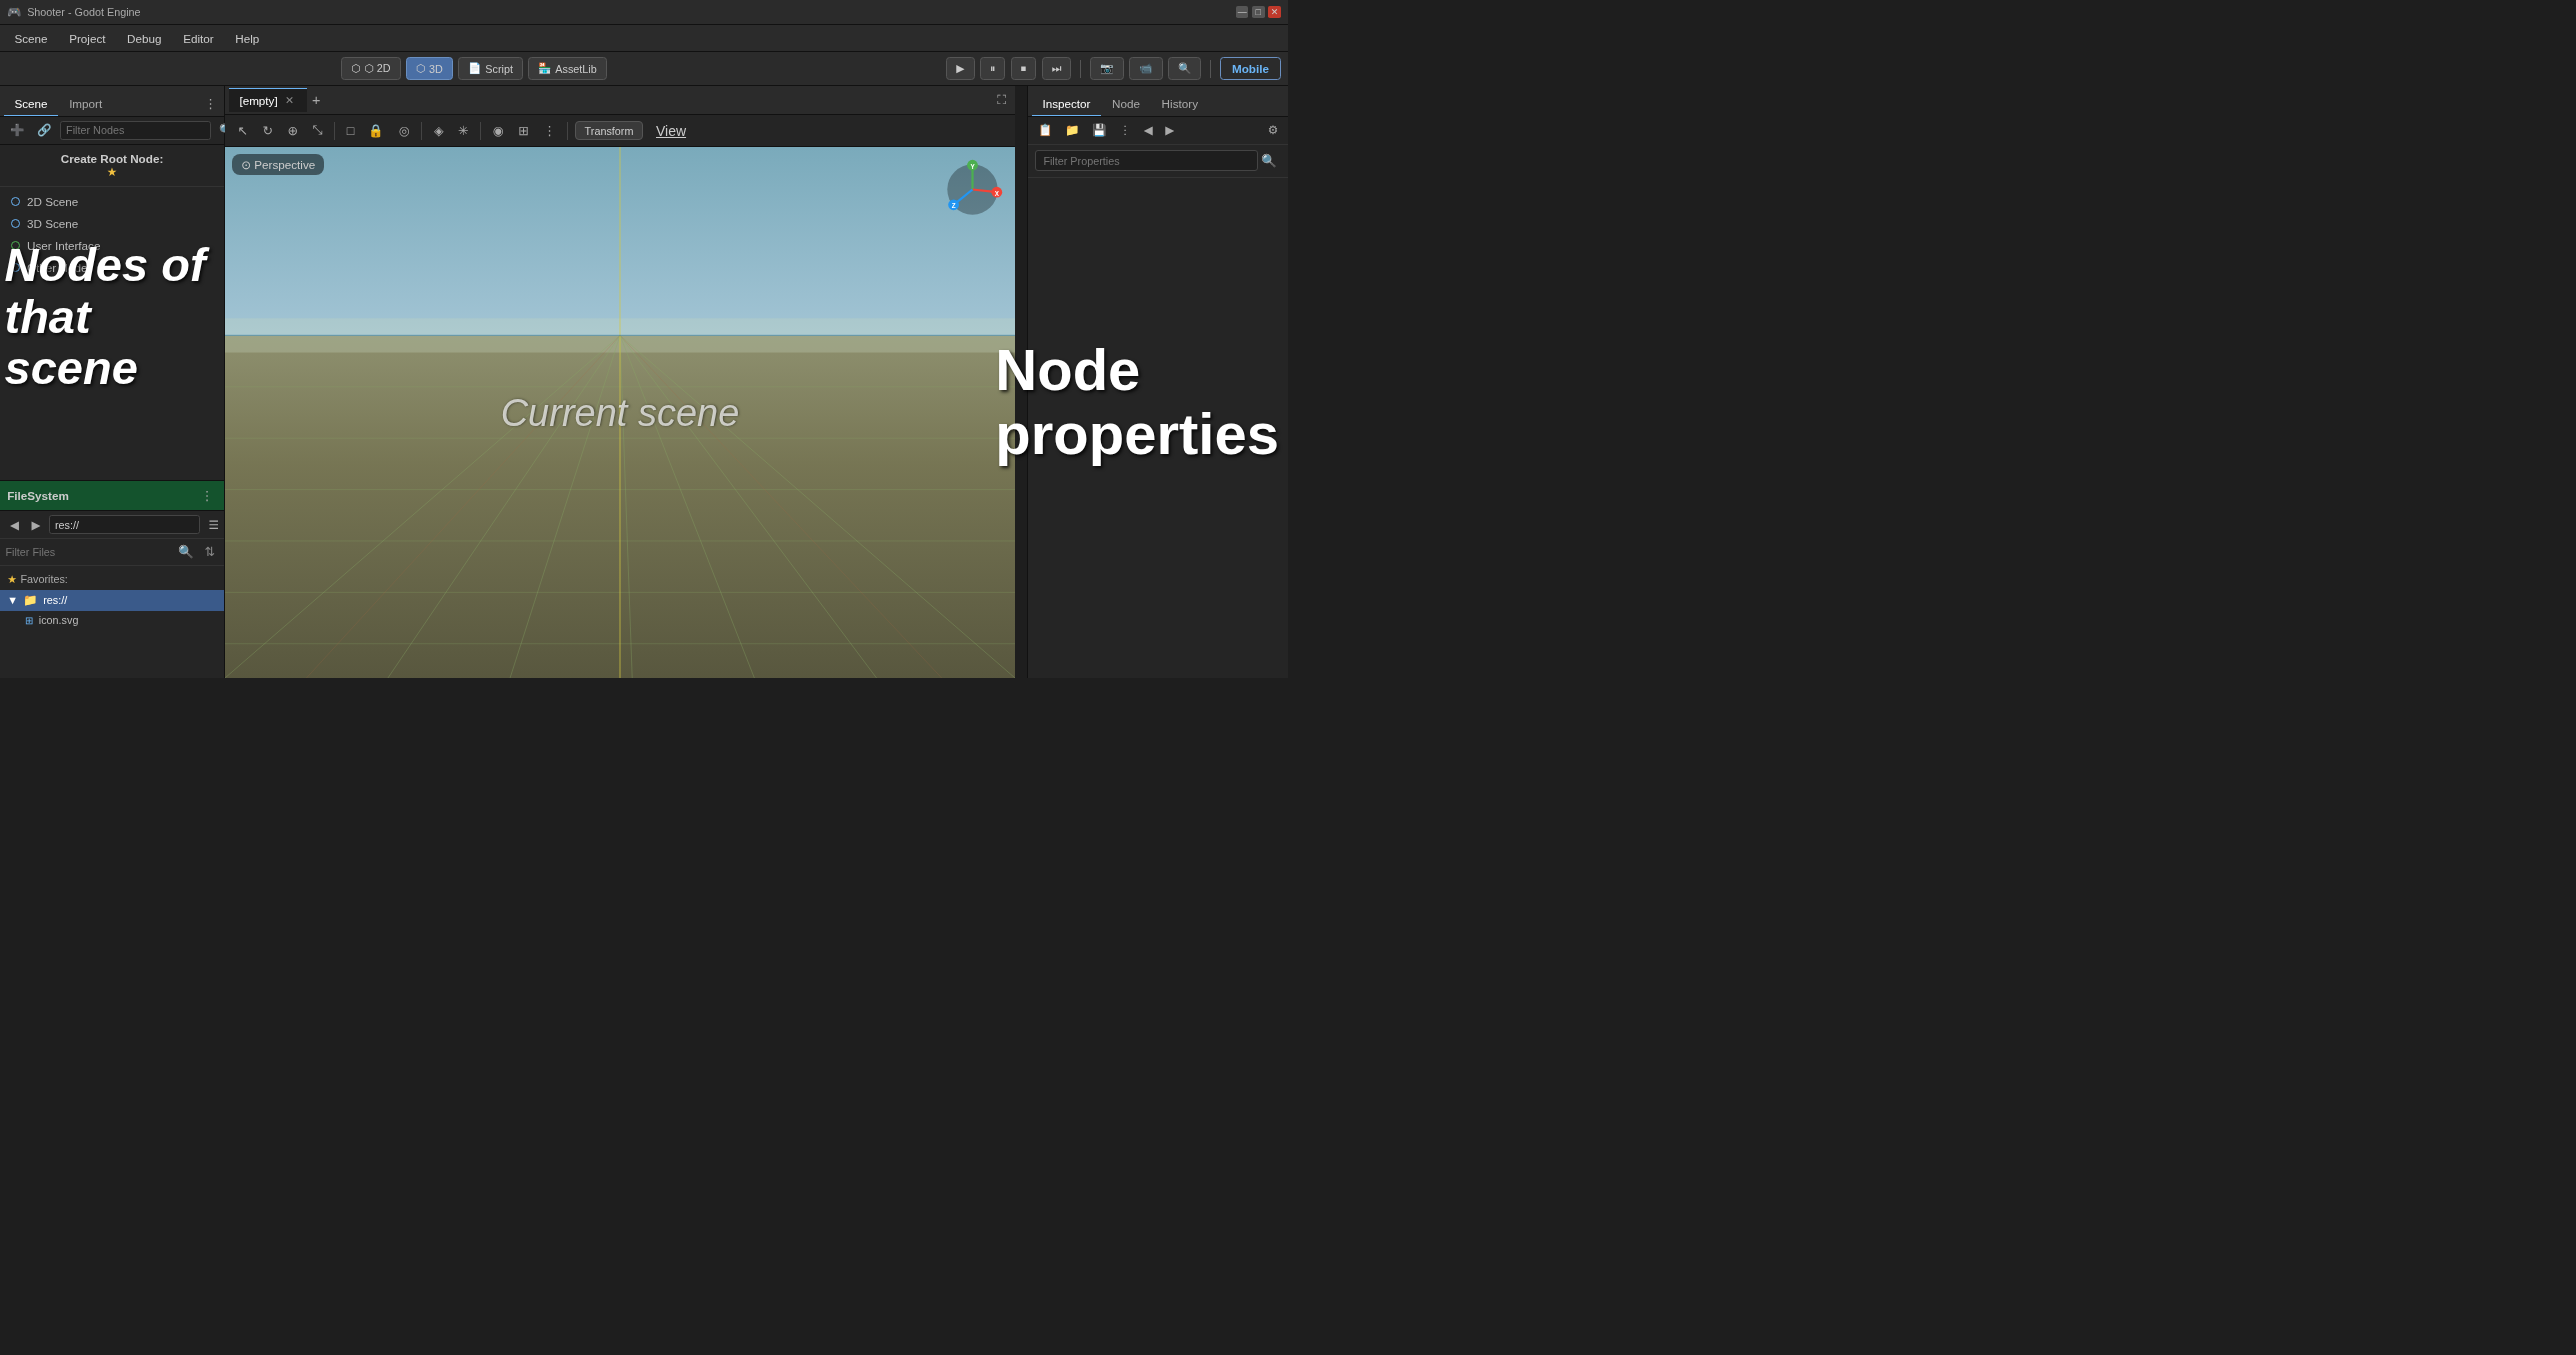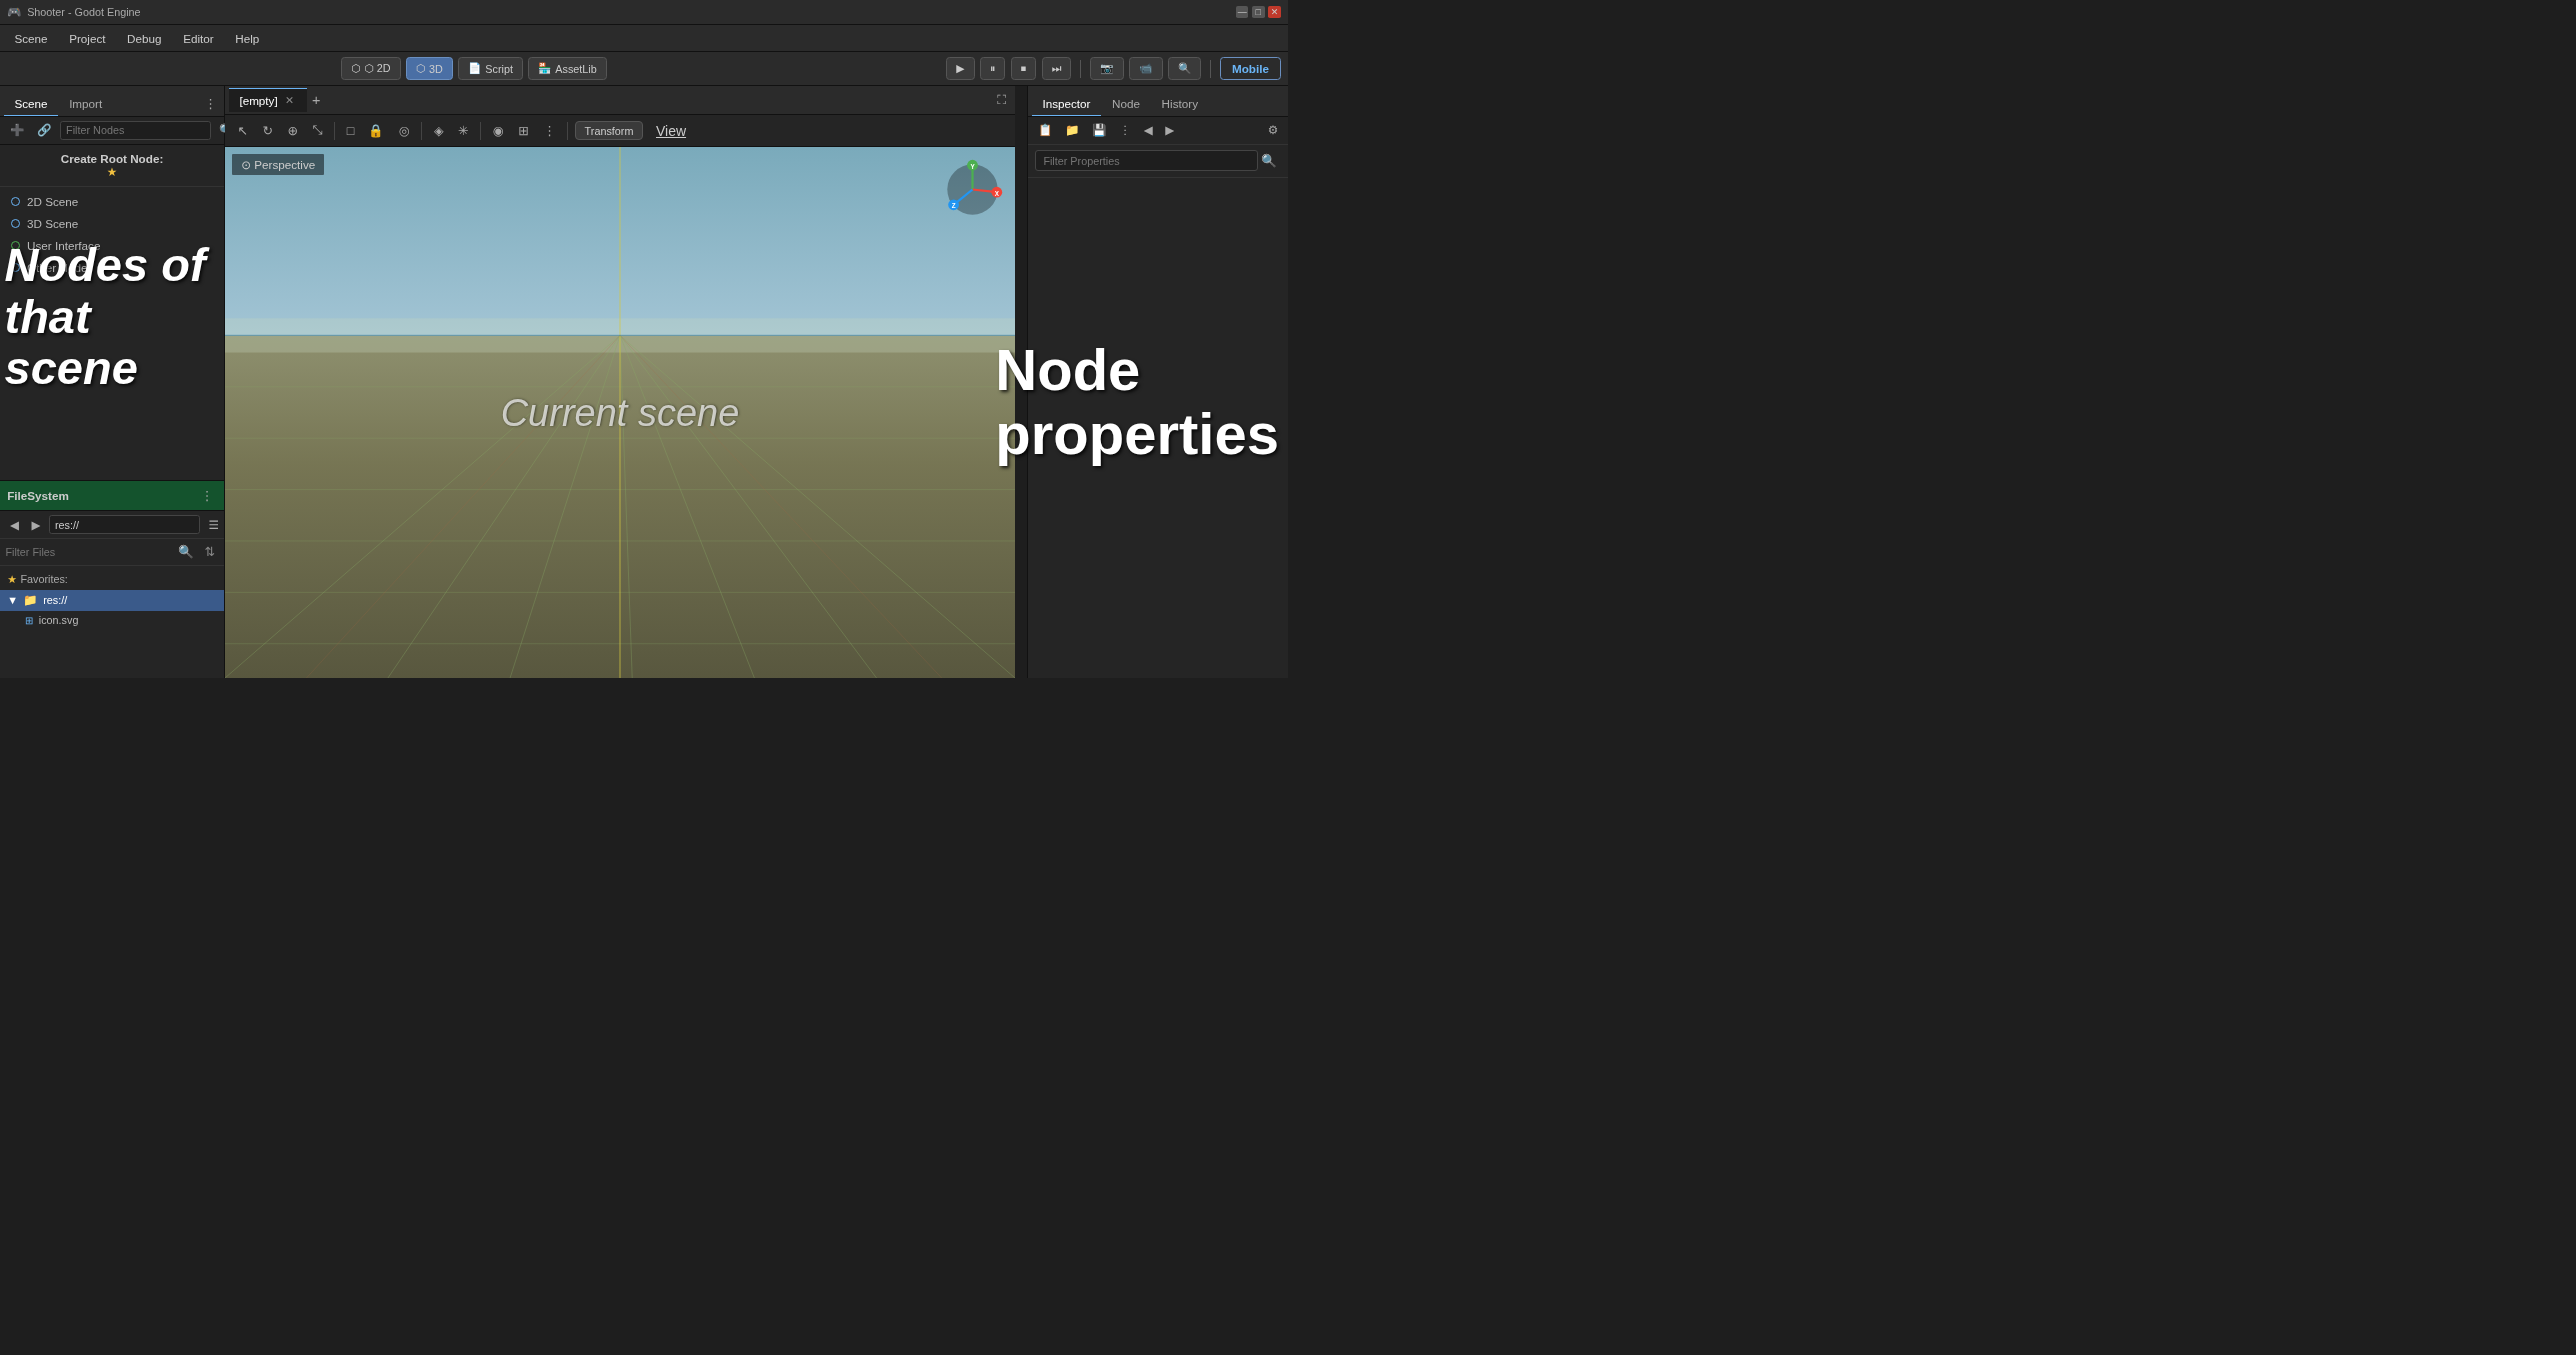--- a/index.html
+++ b/index.html
@@ -432,21 +432,21 @@
     }
 
     
     #perspective-label {
       position: absolute;
       top: 7.2px;
       left: 7.2px;
       background: rgba(0,0,0,0.5);
       color: #ccc;
       padding: 3.6px 9px;
-      border-radius: 1px;
+      border-radius: 8px;
       font-size: 11.7px;
       z-index: 5;
     }
 
     
     #scene-3d {
       width: 100%;
       height: 100%;
       background: linear-gradient(to bottom, #8ab0c0 0%, #b0c8d0 30%, #5c6040 60%, #4a5030 100%);
       position: relative;

